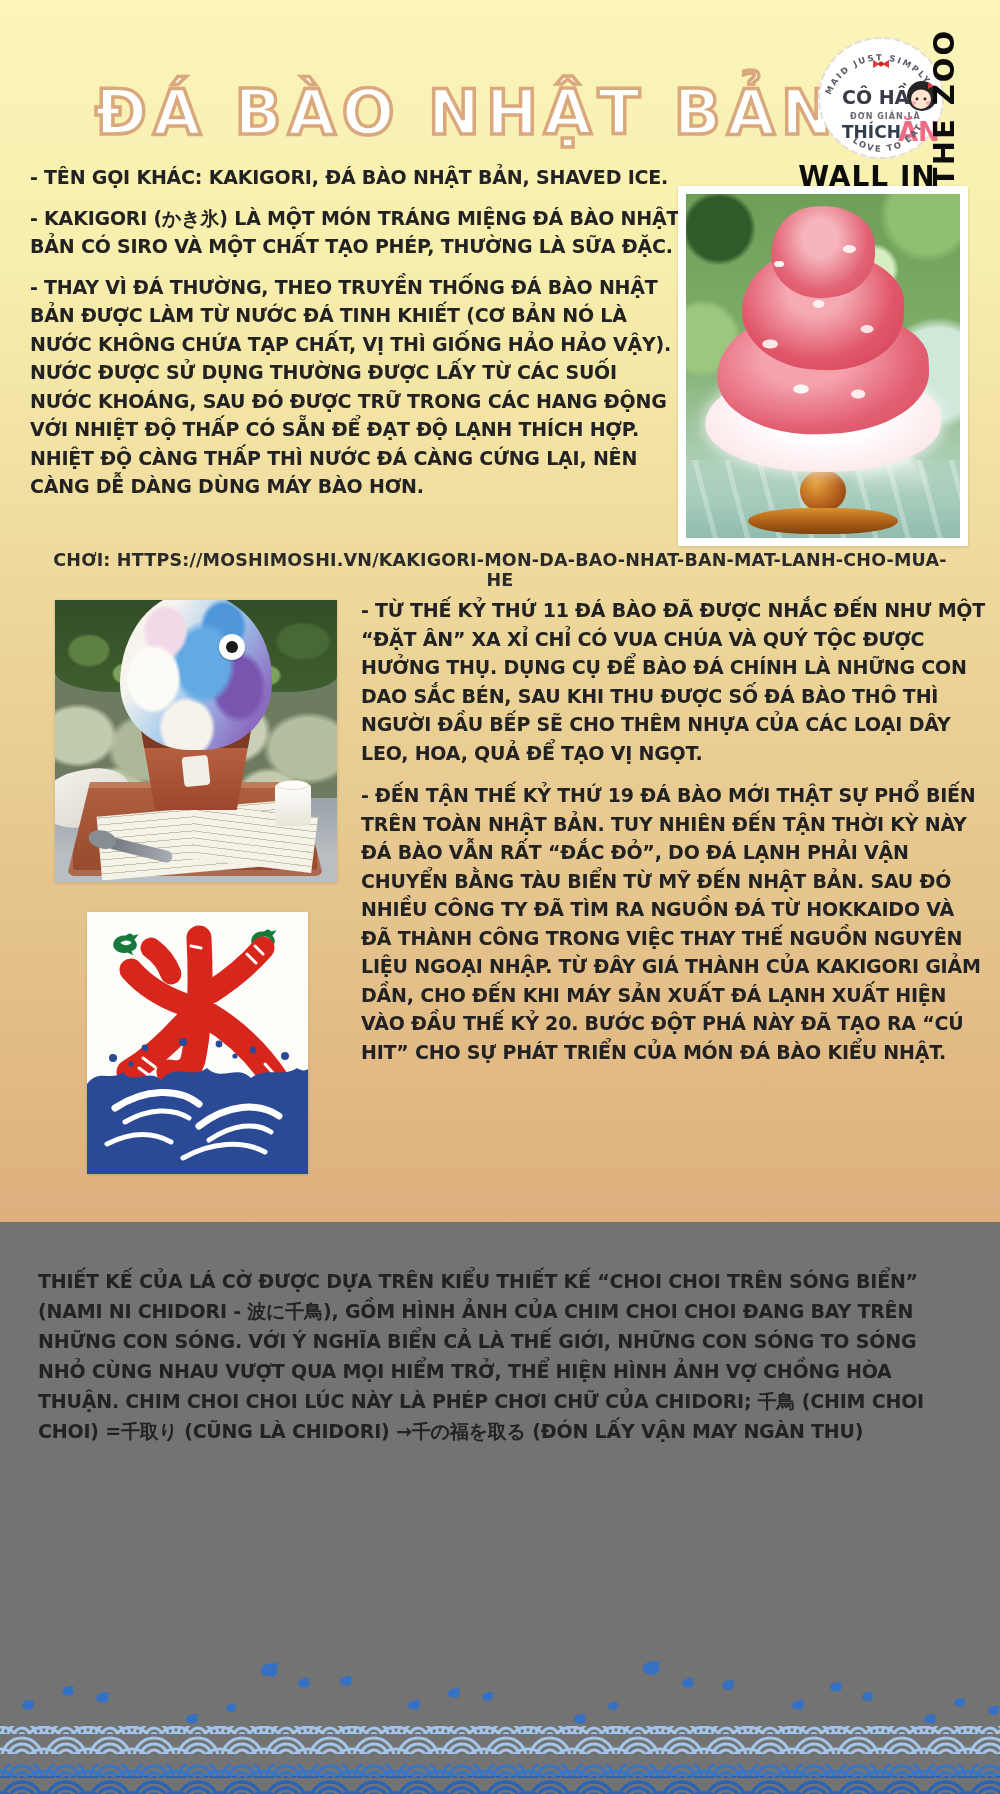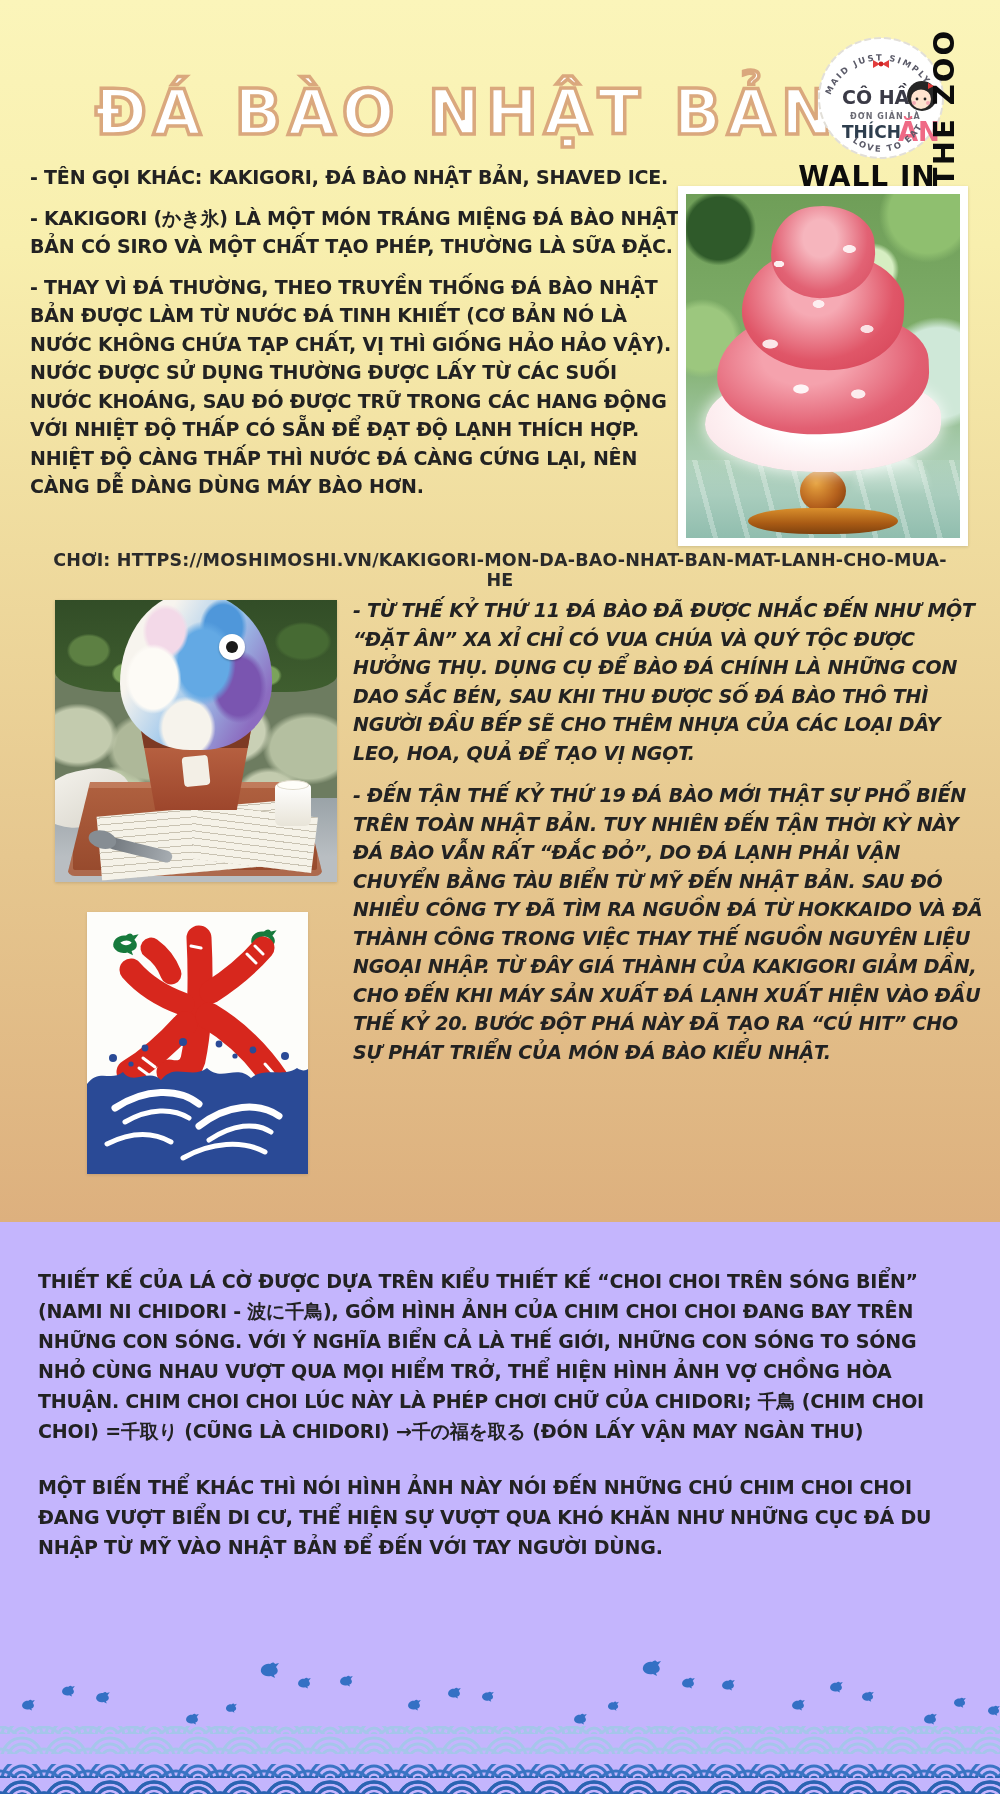--- a/index.html
+++ b/index.html
@@ -20,21 +20,21 @@
   .the-zoo{position:absolute;left:858px;top:86px;width:182px;height:44px;transform:rotate(-90deg);
     font-size:29px;font-weight:800;color:#0c0c0c;letter-spacing:2px;text-align:center;}
 
   
   .bodytext{font-size:19px;line-height:1.5;font-weight:700;color:#222;letter-spacing:-0.2px;}
   .intro-col{position:absolute;left:30px;top:163px;width:650px;}
   .intro-col p{margin:0 0 12px 0;}
   .source-line{position:absolute;left:40px;top:550px;width:920px;text-align:center;
     font-size:17.5px;font-weight:700;color:#2a2a2a;letter-spacing:0.2px;}
   .history-col{position:absolute;left:345px;top:596px;width:642px;}
-  .history-col p{margin:0 0 14px 8px;font-style:italic;}
+  .history-col p{margin:0 0 14px 16px;}
 
   
   .photo-red{position:absolute;left:678px;top:186px;width:290px;height:360px;background:#fff;
     padding:8px;box-sizing:border-box;box-shadow:0 1px 3px rgba(0,0,0,.15);}
   .photo-red .scene{position:relative;width:100%;height:100%;overflow:hidden;
     background:
       radial-gradient(60px 60px at 12% 10%, #2f5a2a 0 52%, transparent 62%),
       radial-gradient(80px 80px at 88% 6%, #8fbf6f 0 48%, transparent 60%),
       radial-gradient(46px 46px at 68% 22%, #d6eec2 0 45%, transparent 58%),
       radial-gradient(66px 66px at 6% 42%, #9cc77e 0 48%, transparent 60%),
@@ -126,21 +126,21 @@
   .milk-top{position:absolute;left:2px;top:-4px;width:32px;height:10px;border-radius:50%;background:#fffef9;border:1px solid #ddd8c8;box-sizing:border-box;}
   .spoon{position:absolute;left:52px;bottom:26px;width:66px;height:12px;border-radius:6px;
     background:linear-gradient(90deg,#70767c,#a7adb2);transform:rotate(14deg);}
   .spoon-bowl{position:absolute;left:-20px;top:-4px;width:28px;height:18px;border-radius:50%;background:#868d93;}
 
   
   .flag{position:absolute;left:87px;top:912px;width:221px;height:262px;background:#fdfdfa;box-shadow:0 1px 3px rgba(0,0,0,.12);}
   .flag svg{position:absolute;left:0;top:0;}
 
   
-  .bottom-section{position:absolute;left:0;top:1222px;width:1000px;height:572px;background:#c4b5fd;}
+  .bottom-section{position:absolute;left:0;top:1222px;width:1000px;height:572px;background:#737373;}
   .flag-story{position:absolute;left:38px;top:44px;width:928px;}
   .flag-story p{margin:0 0 26px 0;font-size:19px;line-height:1.58;}
   .shore{position:absolute;left:0;bottom:0;width:1000px;height:170px;}
 </style>
 </head>
 <body>
 
 <div class="page">
 
   <div class="top-section">
@@ -287,21 +287,20 @@
 
     <div class="history-col bodytext">
       <p>- TỪ THẾ KỶ THỨ 11 ĐÁ BÀO ĐÃ ĐƯỢC NHẮC ĐẾN NHƯ MỘT “ĐẶT ÂN” XA XỈ CHỈ CÓ VUA CHÚA VÀ QUÝ TỘC ĐƯỢC HƯỞNG THỤ. DỤNG CỤ ĐỂ BÀO ĐÁ CHÍNH LÀ NHỮNG CON DAO SẮC BÉN, SAU KHI THU ĐƯỢC SỐ ĐÁ BÀO THÔ THÌ NGƯỜI ĐẦU BẾP SẼ CHO THÊM NHỰA CỦA CÁC LOẠI DÂY LEO, HOA, QUẢ ĐỂ TẠO VỊ NGỌT.</p>
       <p>- ĐẾN TẬN THẾ KỶ THỨ 19 ĐÁ BÀO MỚI THẬT SỰ PHỔ BIẾN TRÊN TOÀN NHẬT BẢN. TUY NHIÊN ĐẾN TẬN THỜI KỲ NÀY ĐÁ BÀO VẪN RẤT “ĐẮC ĐỎ”, DO ĐÁ LẠNH PHẢI VẬN CHUYỂN BẰNG TÀU BIỂN TỪ MỸ ĐẾN NHẬT BẢN. SAU ĐÓ NHIỀU CÔNG TY ĐÃ TÌM RA NGUỒN ĐÁ TỪ HOKKAIDO VÀ ĐÃ THÀNH CÔNG TRONG VIỆC THAY THẾ NGUỒN NGUYÊN LIỆU NGOẠI NHẬP. TỪ ĐÂY GIÁ THÀNH CỦA KAKIGORI GIẢM DẦN, CHO ĐẾN KHI MÁY SẢN XUẤT ĐÁ LẠNH XUẤT HIỆN VÀO ĐẦU THẾ KỶ 20. BƯỚC ĐỘT PHÁ NÀY ĐÃ TẠO RA “CÚ HIT” CHO SỰ PHÁT TRIỂN CỦA MÓN ĐÁ BÀO KIỂU NHẬT.</p>
     </div>
   </div>
 
   <div class="bottom-section">
     <div class="flag-story bodytext">
       <p>THIẾT KẾ CỦA LÁ CỜ ĐƯỢC DỰA TRÊN KIỂU THIẾT KẾ “CHOI CHOI TRÊN SÓNG BIỂN” (NAMI NI CHIDORI - 波に千鳥), GỒM HÌNH ẢNH CỦA CHIM CHOI CHOI ĐANG BAY TRÊN NHỮNG CON SÓNG. VỚI Ý NGHĨA BIỂN CẢ LÀ THẾ GIỚI, NHỮNG CON SÓNG TO SÓNG NHỎ CÙNG NHAU VƯỢT QUA MỌI HIỂM TRỞ, THỂ HIỆN HÌNH ẢNH VỢ CHỒNG HÒA THUẬN. CHIM CHOI CHOI LÚC NÀY LÀ PHÉP CHƠI CHỮ CỦA CHIDORI; 千鳥 (CHIM CHOI CHOI) =千取り (CŨNG LÀ CHIDORI) →千の福を取る (ĐÓN LẤY VẬN MAY NGÀN THU)</p>
-      <p>MỘT BIẾN THỂ KHÁC THÌ NÓI HÌNH ẢNH NÀY NÓI ĐẾN NHỮNG CHÚ CHIM CHOI CHOI ĐANG VƯỢT BIỂN DI CƯ, THỂ HIỆN SỰ VƯỢT QUA KHÓ KHĂN NHƯ NHỮNG CỤC ĐÁ DU NHẬP TỪ MỸ VÀO NHẬT BẢN ĐỂ ĐẾN VỚI TAY NGƯỜI DÙNG.</p>
     </div>
 
     <div class="shore">
       <svg width="1000" height="170" viewBox="0 0 1000 170">
         <defs>
           <symbol id="bbird" viewBox="0 0 24 20">
             <path d="M3 12 C2 7 7 3 12 4 C14 2 16 2 17 4 L21 3 L18 7 C21 10 20 14 16 15 L17 18 L13 16 C9 17 5 16 3 12 Z"></path>
           </symbol>
           <pattern id="sgL" width="44" height="22" patternUnits="userSpaceOnUse">
             <g fill="none" stroke="#a5c6ea" stroke-width="3">

